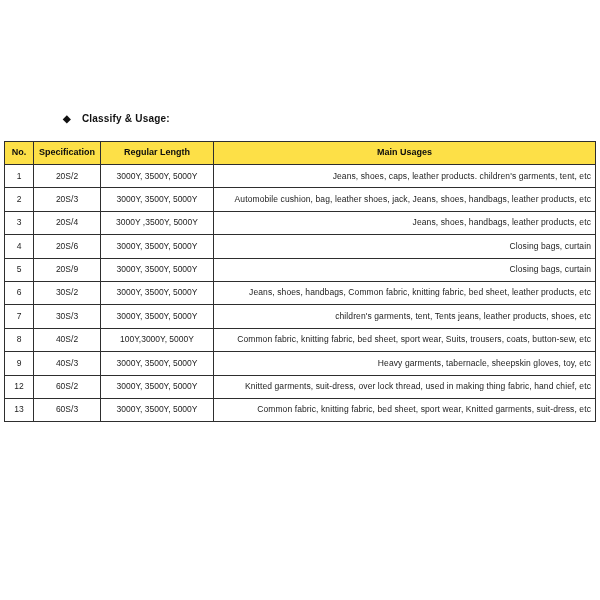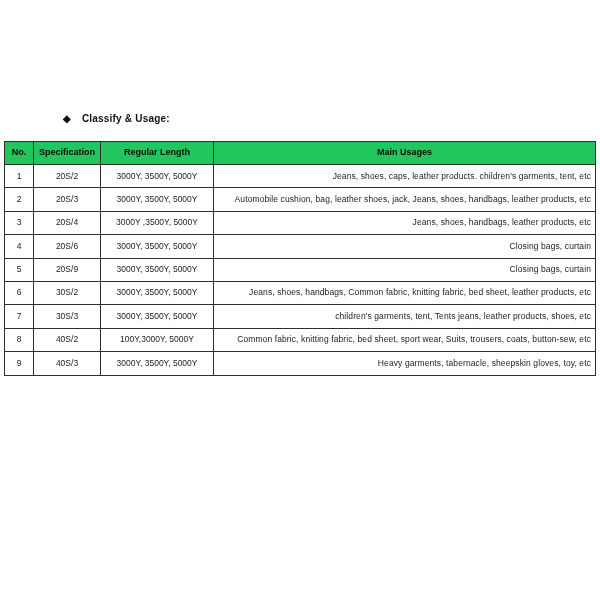--- a/index.html
+++ b/index.html
@@ -45,21 +45,21 @@
   }
   table.spec th, table.spec td {
     border: 1px solid #2e2e2e;
     padding: 0 4px;
     height: 22.4px;
     line-height: 1.1;
     overflow: hidden;
     white-space: nowrap;
   }
   table.spec th {
-    background: #22c55e;
+    background: #fde047;
     font-weight: bold;
     font-size: 9px;
     text-align: center;
     color: #0d0d0d;
     height: 22px;
   }
   td.c-no, td.c-spec, td.c-len { text-align: center; }
   td.c-usage { text-align: right; padding-left: 7px; letter-spacing: 0.1px; }
   col.w-no   { width: 29px; }
   col.w-spec { width: 67px; }
@@ -138,16 +138,28 @@
           <td class="c-spec">40S/2</td>
           <td class="c-len">100Y,3000Y, 5000Y</td>
           <td class="c-usage">Common fabric, knitting fabric, bed sheet, sport wear, Suits, trousers, coats, button-sew, etc</td>
         </tr>
         <tr>
           <td class="c-no">9</td>
           <td class="c-spec">40S/3</td>
           <td class="c-len">3000Y, 3500Y, 5000Y</td>
           <td class="c-usage">Heavy garments, tabernacle, sheepskin gloves, toy, etc</td>
         </tr>
+        <tr>
+          <td class="c-no">12</td>
+          <td class="c-spec">60S/2</td>
+          <td class="c-len">3000Y, 3500Y, 5000Y</td>
+          <td class="c-usage">Knitted garments, suit-dress, over lock thread, used in making thing fabric, hand chief, etc</td>
+        </tr>
+        <tr>
+          <td class="c-no">13</td>
+          <td class="c-spec">60S/3</td>
+          <td class="c-len">3000Y, 3500Y, 5000Y</td>
+          <td class="c-usage">Common fabric, knitting fabric, bed sheet, sport wear, Knitted garments, suit-dress, etc</td>
+        </tr>
       </tbody>
   </table>
 
 </div>
 
 </body></html>

